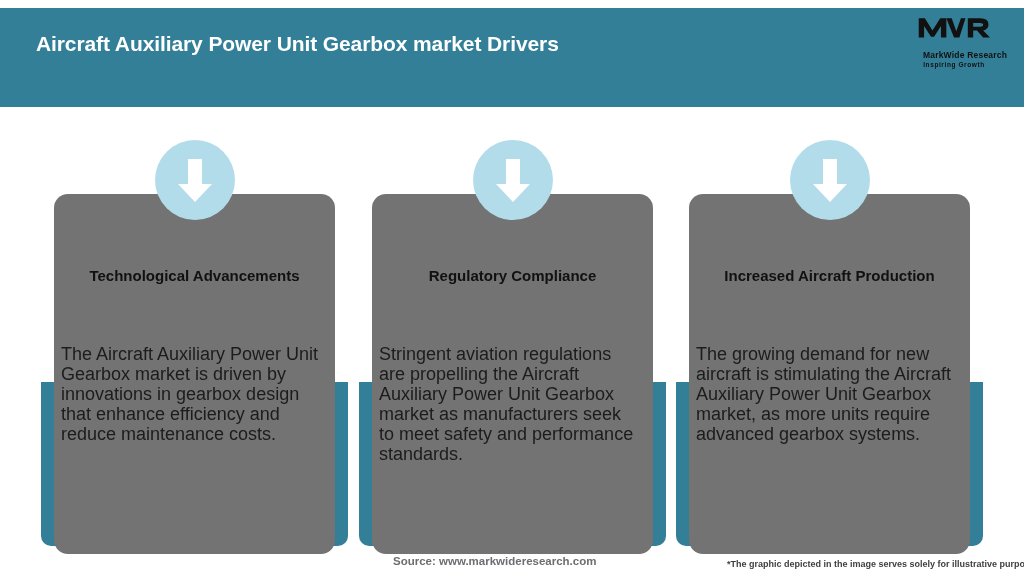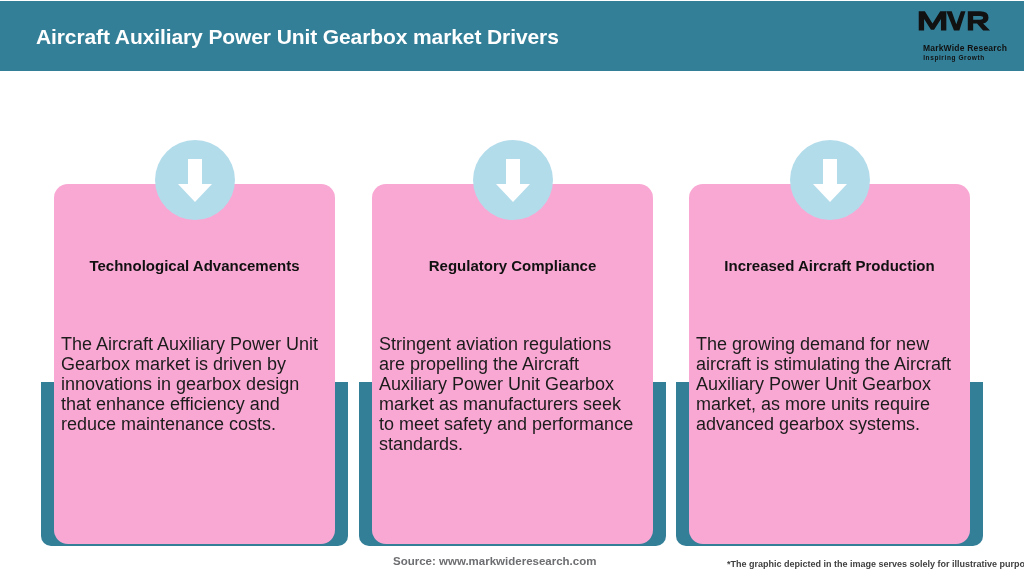--- a/index.html
+++ b/index.html
@@ -13,23 +13,23 @@
   body {
     font-family: "Liberation Sans", sans-serif;
     background: #ffffff;
     position: relative;
   }
 
   
   .header {
     position: absolute;
     left: 0;
-    top: 1px;
+    top: 8px;
     width: 1024px;
-    height: 70px;
+    height: 99px;
     background: #337f98;
   }
 
   .header-title {
     position: absolute;
     left: 36px;
     top: 24px;
     font-size: 21px;
     font-weight: bold;
     color: #ffffff;
@@ -103,24 +103,24 @@
     width: 307px;
     height: 164px;
     background: #337f98;
     border-radius: 0 0 10px 10px;
   }
 
   
   .card {
     position: absolute;
     left: 13px;
-    top: 44px;
+    top: 54px;
     width: 281px;
     height: 360px;
-    background: #f9a8d4;
+    background: #737373;
     border-radius: 14px;
   }
 
   
   .card-badge {
     position: absolute;
     left: 50%;
     top: 0px;
     margin-left: -40px;
     width: 80px;

